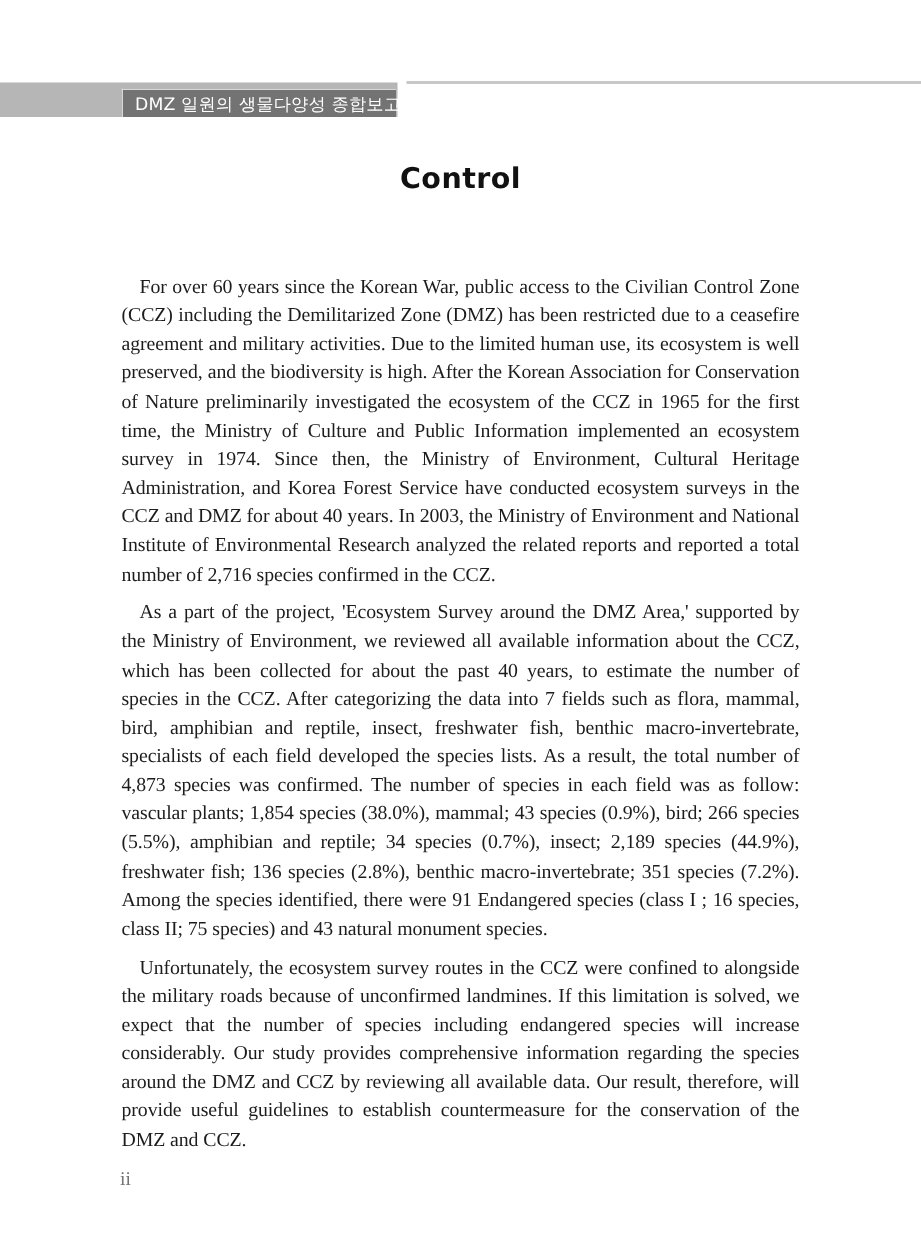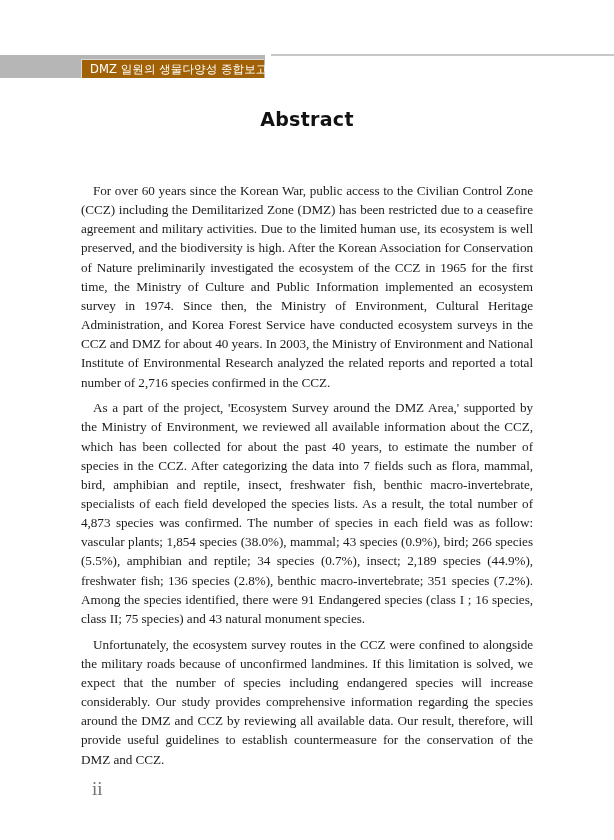--- a/index.html
+++ b/index.html
@@ -25,21 +25,21 @@
     }
     .header-box {
       position: absolute;
       left: 81px;
       top: 59px;
       width: 183px;
       height: 19px;
       border-left: 1px solid #d8d8d8;
       border-top: 1px solid #d8d8d8;
       box-sizing: border-box;
-      background: #a16207;
+      background: #737373;
       color: #ffffff;
       font-family: "DejaVu Sans", "Liberation Sans", sans-serif;
       font-size: 11.5px;
       line-height: 18px;
       padding-left: 8px;
       white-space: nowrap;
       letter-spacing: 0.1px;
     }
     .header-rule {
       position: absolute;
@@ -72,34 +72,34 @@
       margin: 0 0 6.5px 0;
       text-indent: 12px;
       text-align: justify;
       font-size: 13.2px;
       line-height: 19.15px;
       color: #1c1c1c;
       letter-spacing: -0.05px;
     }
     .page-number {
       position: absolute;
-      left: 92px;
+      left: 80px;
       top: 778px;
-      font-size: 19px;
+      font-size: 13px;
       color: #737373;
     }
   </style>
 </head>
 <body>
 
 <div class="header-band"></div>
 <div class="header-box">DMZ 일원의 생물다양성 종합보고서</div>
 <div class="header-rule"></div>
 
-<h1 class="title" style="margin:0;">Abstract</h1>
+<h1 class="title" style="margin:0;">Control</h1>
 
 <div class="body-text">
   <p class="para">For over 60 years since the Korean War, public access to the Civilian Control Zone (CCZ) including the Demilitarized Zone (DMZ) has been restricted due to a ceasefire agreement and military activities. Due to the limited human use, its ecosystem is well preserved, and the biodiversity is high. After the Korean Association for Conservation of Nature preliminarily investigated the ecosystem of the CCZ in 1965 for the first time, the Ministry of Culture and Public Information implemented an ecosystem survey in 1974. Since then, the Ministry of Environment, Cultural Heritage Administration, and Korea Forest Service have conducted ecosystem surveys in the CCZ and DMZ for about 40 years. In 2003, the Ministry of Environment and National Institute of Environmental Research analyzed the related reports and reported a total number of 2,716 species confirmed in the CCZ.</p>
   <p class="para">As a part of the project, 'Ecosystem Survey around the DMZ Area,' supported by the Ministry of Environment, we reviewed all available information about the CCZ, which has been collected for about the past 40 years, to estimate the number of species in the CCZ. After categorizing the data into 7 fields such as flora, mammal, bird, amphibian and reptile, insect, freshwater fish, benthic macro-invertebrate, specialists of each field developed the species lists. As a result, the total number of 4,873 species was confirmed. The number of species in each field was as follow: vascular plants; 1,854 species (38.0%), mammal; 43 species (0.9%), bird; 266 species (5.5%), amphibian and reptile; 34 species (0.7%), insect; 2,189 species (44.9%), freshwater fish; 136 species (2.8%), benthic macro-invertebrate; 351 species (7.2%). Among the species identified, there were 91 Endangered species (class I ; 16 species, class II; 75 species) and 43 natural monument species.</p>
   <p class="para">Unfortunately, the ecosystem survey routes in the CCZ were confined to alongside the military roads because of unconfirmed landmines. If this limitation is solved, we expect that the number of species including endangered species will increase considerably. Our study provides comprehensive information regarding the species around the DMZ and CCZ by reviewing all available data. Our result, therefore, will provide useful guidelines to establish countermeasure for the conservation of the DMZ and CCZ.</p>
 </div>
 
 <div class="page-number">ii</div>
 
 </body></html>

